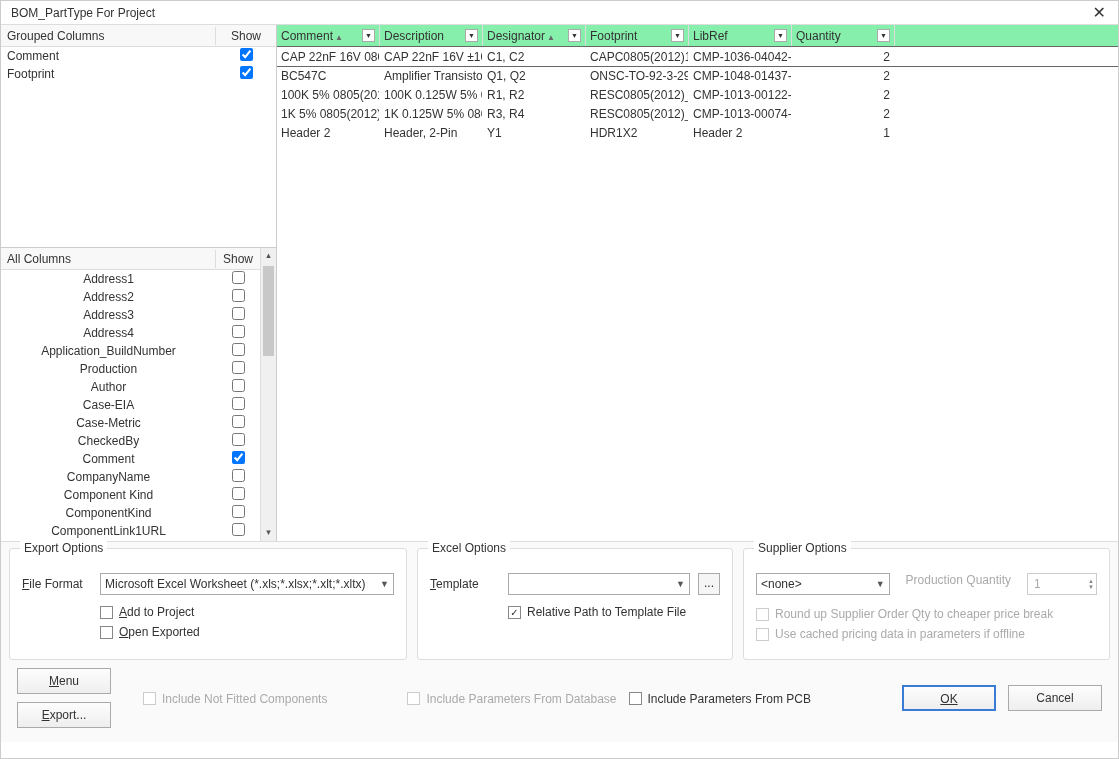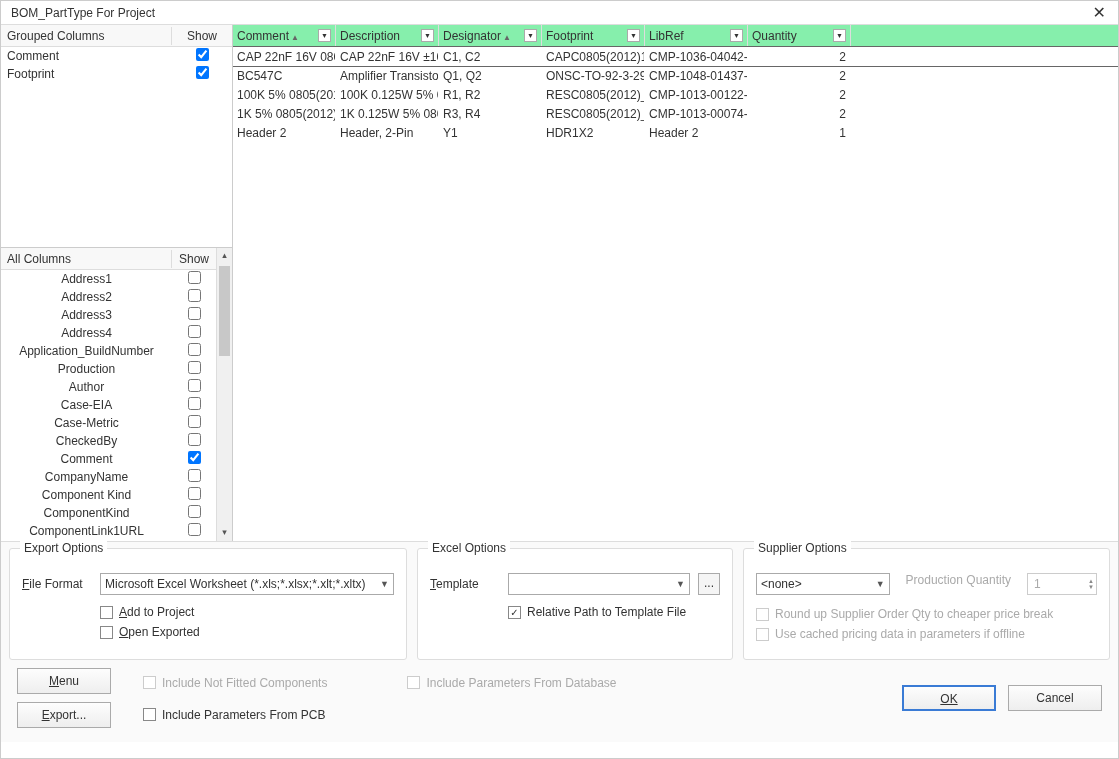--- a/index.html
+++ b/index.html
@@ -21,21 +21,21 @@
   padding: 0 6px;
   border-bottom: 1px solid #ddd;
 }
 .titlebar .title { padding-left: 4px; }
 .close-x { font-size: 16px; cursor: pointer; padding: 0 6px; color: #333; }
 .main {
   display: flex;
   height: 516px;
 }
 .left-pane {
-  width: 232px;
+  width: 276px;
   border-right: 1px solid #ccc;
   display: flex;
   flex-direction: column;
 }
 .grouped-columns {
   border-bottom: 1px solid #ccc;
 }
 .panel-header {
   display: flex;
   align-items: center;
@@ -246,21 +246,21 @@
   border: 1px solid #aaa;
   background: linear-gradient(#fdfdfd,#eee);
   height: 26px;
   min-width: 94px;
   padding: 0 12px;
   text-align: center;
   line-height: 24px;
   cursor: pointer;
 }
 .btn.primary { border: 2px solid #3a7bd5; }
-.footer-checks { display: flex; flex-direction: column; gap: 12px; margin-left: 20px; margin-top: 7px; }
+.footer-checks { display: flex; flex-direction: row; gap: 12px; margin-left: 20px; margin-top: 7px; }
 .footer-checks .row { display: flex; gap: 80px; }
 .footer-right { margin-left: auto; display: flex; gap: 12px; }
 input[type=checkbox] {
   width: 13px; height: 13px;
 }
 .underline-key { text-decoration: underline; }
 </style>
 </head>
 <body>
 

